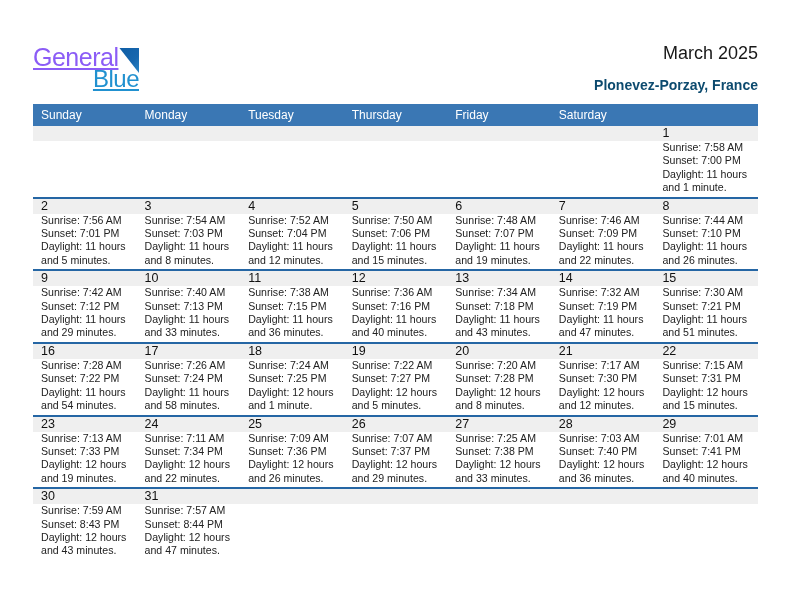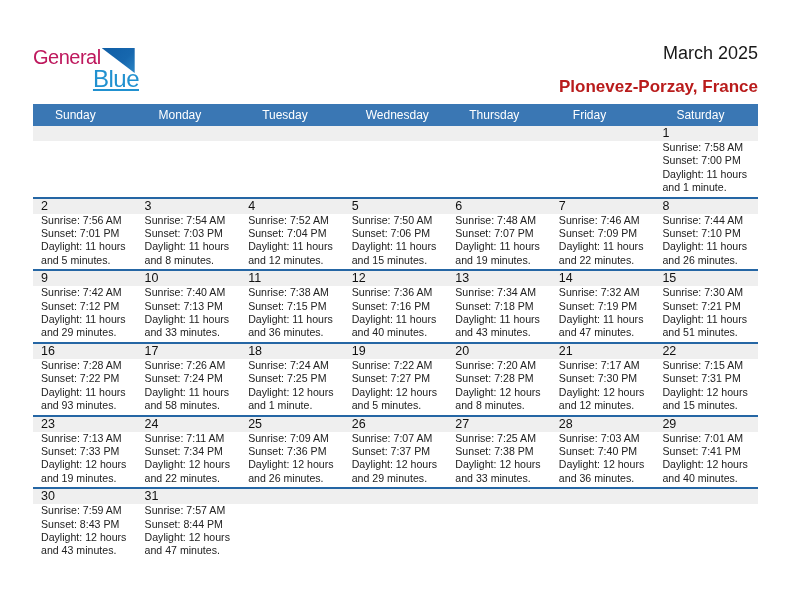--- a/index.html
+++ b/index.html
@@ -11,36 +11,36 @@
     --triangle:#1767ae;
   }
   *{margin:0;padding:0;box-sizing:border-box;}
   html,body{background:#fff;}
   body{font-family:"Liberation Sans", sans-serif;color:var(--ink);}
   .page{position:relative;width:792px;height:612px;background:#fff;overflow:hidden;}
 
   
   .logo{position:absolute;left:33px;top:44px;width:106px;}
   .logo-top{display:flex;align-items:flex-start;}
-  .logo-general{font-size:20px;font-weight:500;letter-spacing:-0.5px;color:#be185d;line-height:26px;}
+  .logo-general{font-size:25px;font-weight:500;letter-spacing:-0.5px;color:#8b5cf6;line-height:26px;text-decoration:underline;}
   .logo-triangle{display:inline-block;width:33px;height:25px;margin-left:1px;margin-top:4px;
     background:linear-gradient(135deg,#0f5ea6 0%,var(--triangle) 60%,#2a86c6 100%);
     clip-path:polygon(0 0,100% 0,100% 100%);}
   .logo-blue{font-size:24px;font-weight:500;letter-spacing:-0.5px;color:var(--logo-blue);
     text-align:right;margin-top:-7px;line-height:26px;text-decoration:underline;}
 
   
   .title-block{position:absolute;right:34px;top:38px;text-align:right;}
   .page-title{font-size:18px;font-weight:400;color:#181818;line-height:30px;}
-  .page-subtitle{font-size:17px;font-weight:700;color:#b91c1c;margin-top:9px;}
+  .page-subtitle{font-size:14px;font-weight:700;color:#0c4a6e;margin-top:9px;}
 
   
   .calendar{position:absolute;left:33px;top:104px;width:725px;}
   .weekday-header{display:grid;grid-template-columns:repeat(7,1fr);background:var(--header-bar);height:22px;}
-  .weekday-cell{color:#fff;font-size:12px;line-height:22px;padding-left:22px;overflow:hidden;white-space:nowrap;}
+  .weekday-cell{color:#fff;font-size:12px;line-height:22px;padding-left:8px;overflow:hidden;white-space:nowrap;}
 
   .week{display:grid;grid-template-columns:repeat(7,1fr);border-bottom:2px solid var(--divider);min-height:71px;}
   .week.last{border-bottom:none;}
   .cell{overflow:hidden;}
   .daynum{background:var(--strip-bg);height:15px;padding:0 0 0 8px;font-size:12.5px;line-height:15px;color:#111;}
   .details{padding:0 4px 2px 8px;font-size:10.6px;line-height:13.4px;color:#222;}
   .details div{white-space:nowrap;}
 </style>
 </head>
 <body>
@@ -58,21 +58,20 @@
   <div class="title-block">
     <div class="page-title">March 2025</div>
     <div class="page-subtitle">Plonevez-Porzay, France</div>
   </div>
 
   <div class="calendar">
     <div class="weekday-header">
       <div class="weekday-cell">Sunday</div>
       <div class="weekday-cell">Monday</div>
       <div class="weekday-cell">Tuesday</div>
-      <div class="weekday-cell">Wednesday</div>
       <div class="weekday-cell">Thursday</div>
       <div class="weekday-cell">Friday</div>
       <div class="weekday-cell">Saturday</div>
     </div>
     <div id="weeks">
         <div class="week">
           <div class="cell">
             <div class="daynum"></div>
             <div class="details"></div>
           </div>
@@ -236,21 +235,21 @@
             </div>
           </div>
         </div>
         <div class="week">
           <div class="cell">
             <div class="daynum">16</div>
             <div class="details">
               <div>Sunrise: 7:28 AM</div>
               <div>Sunset: 7:22 PM</div>
               <div>Daylight: 11 hours</div>
-              <div>and 93 minutes.</div>
+              <div>and 54 minutes.</div>
             </div>
           </div>
           <div class="cell">
             <div class="daynum">17</div>
             <div class="details">
               <div>Sunrise: 7:26 AM</div>
               <div>Sunset: 7:24 PM</div>
               <div>Daylight: 11 hours</div>
               <div>and 58 minutes.</div>
             </div>

